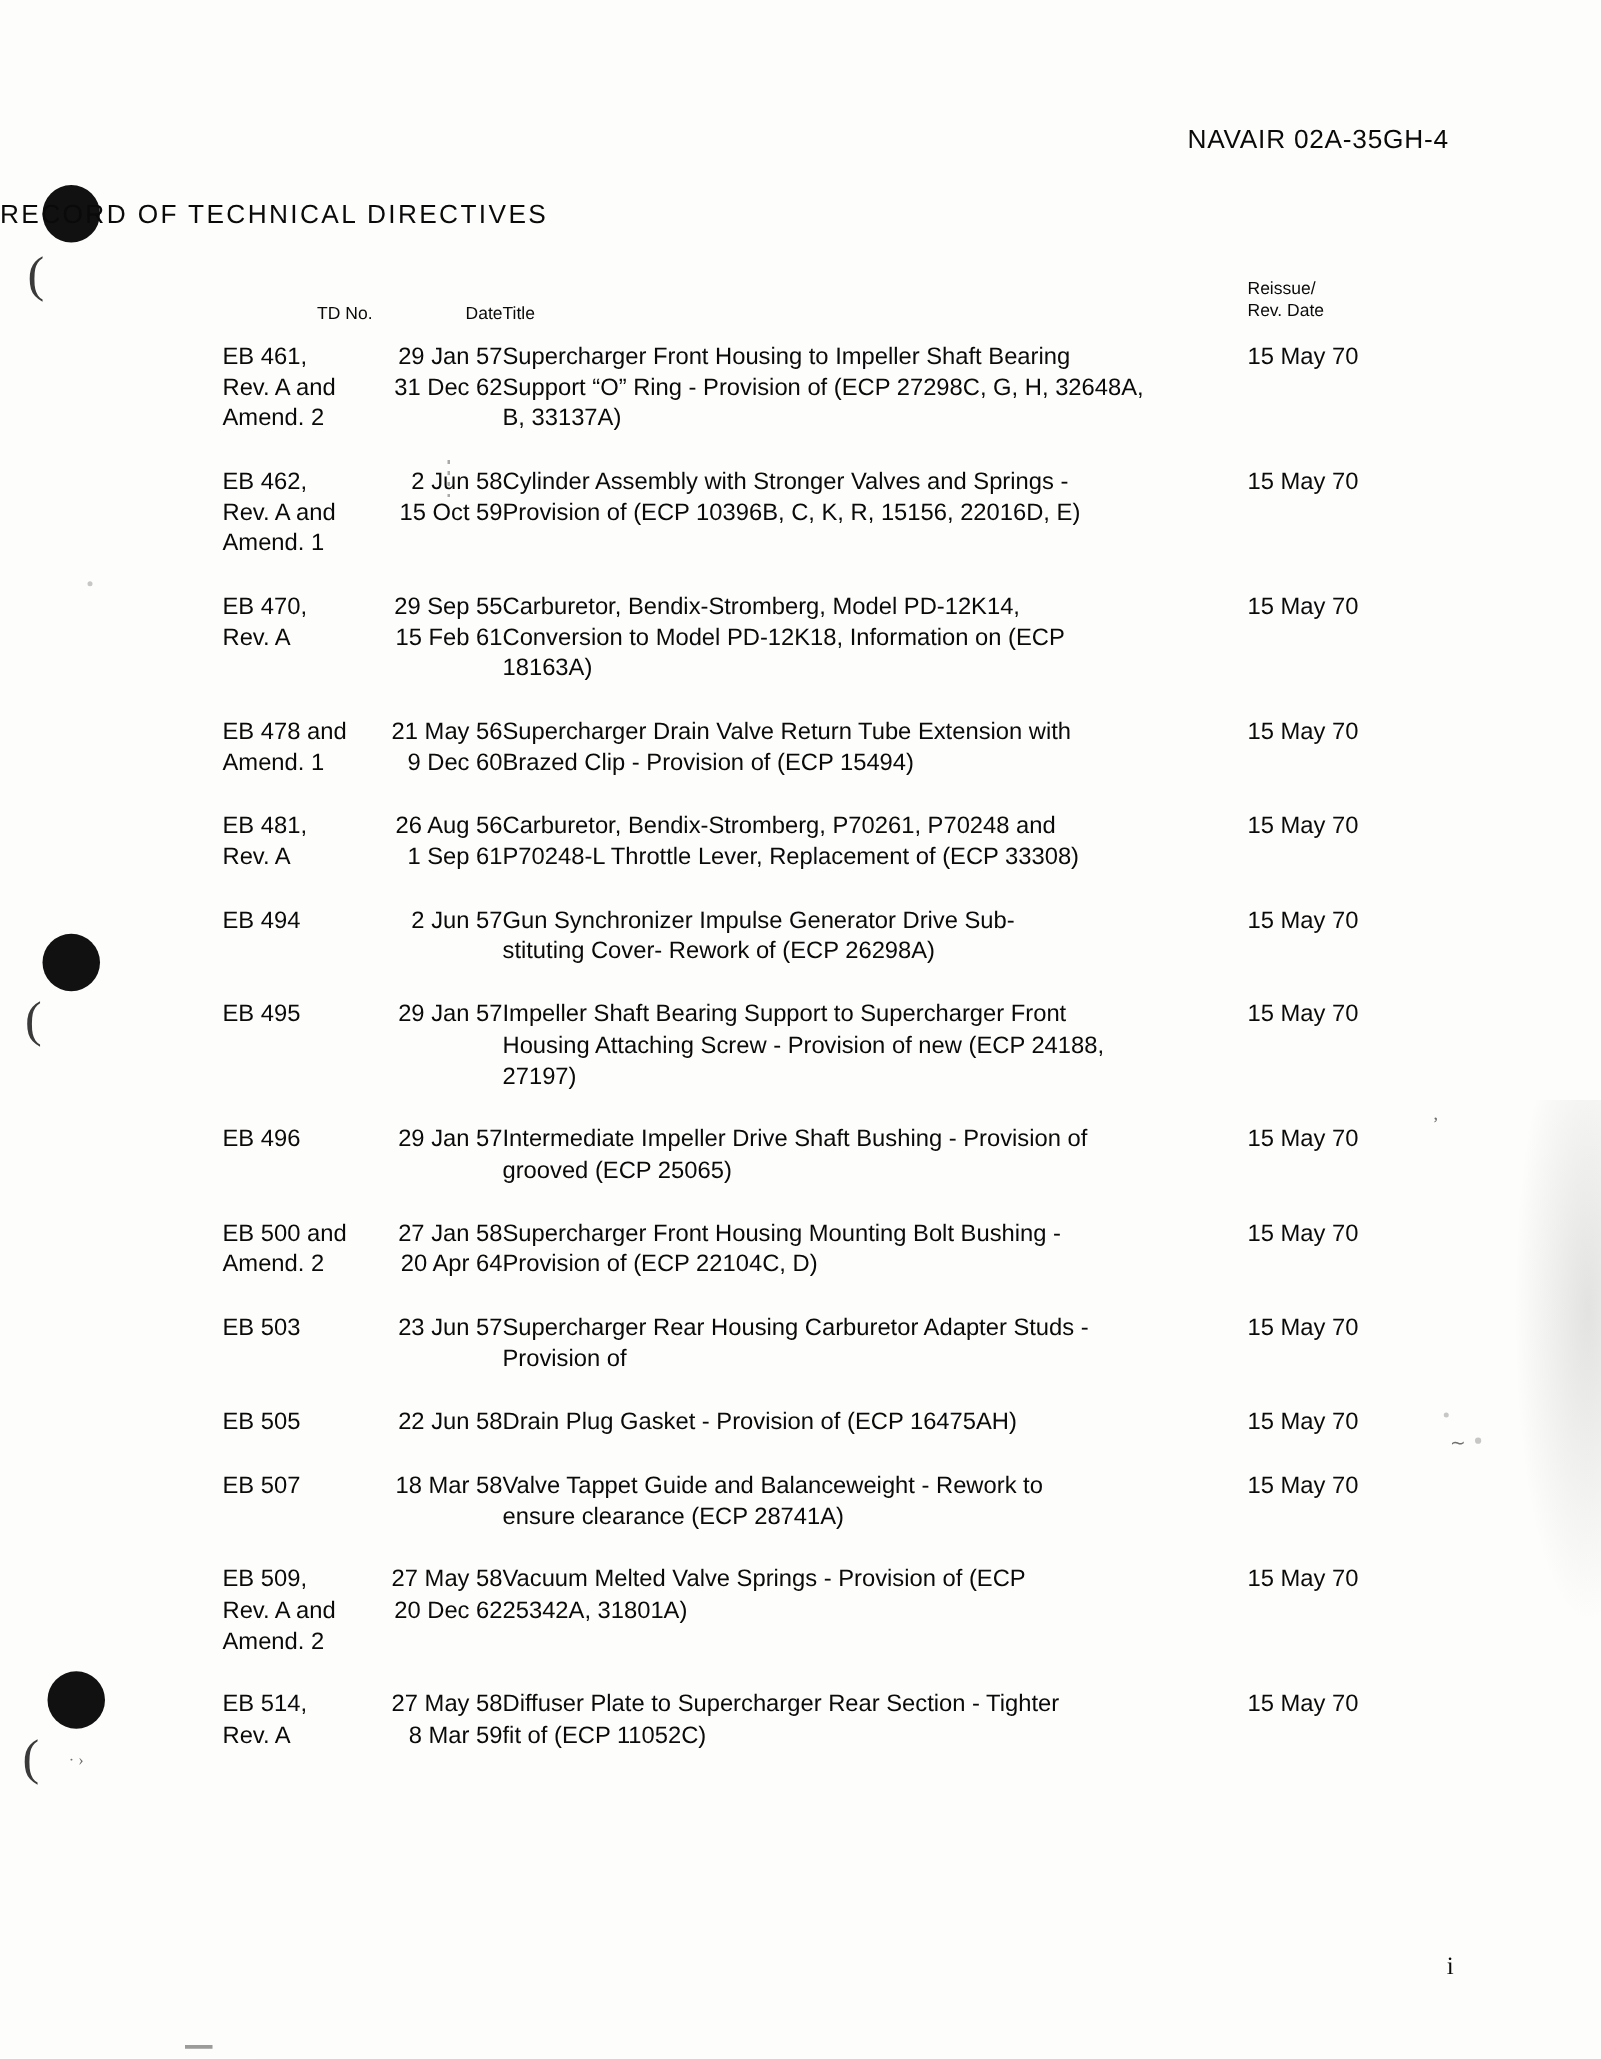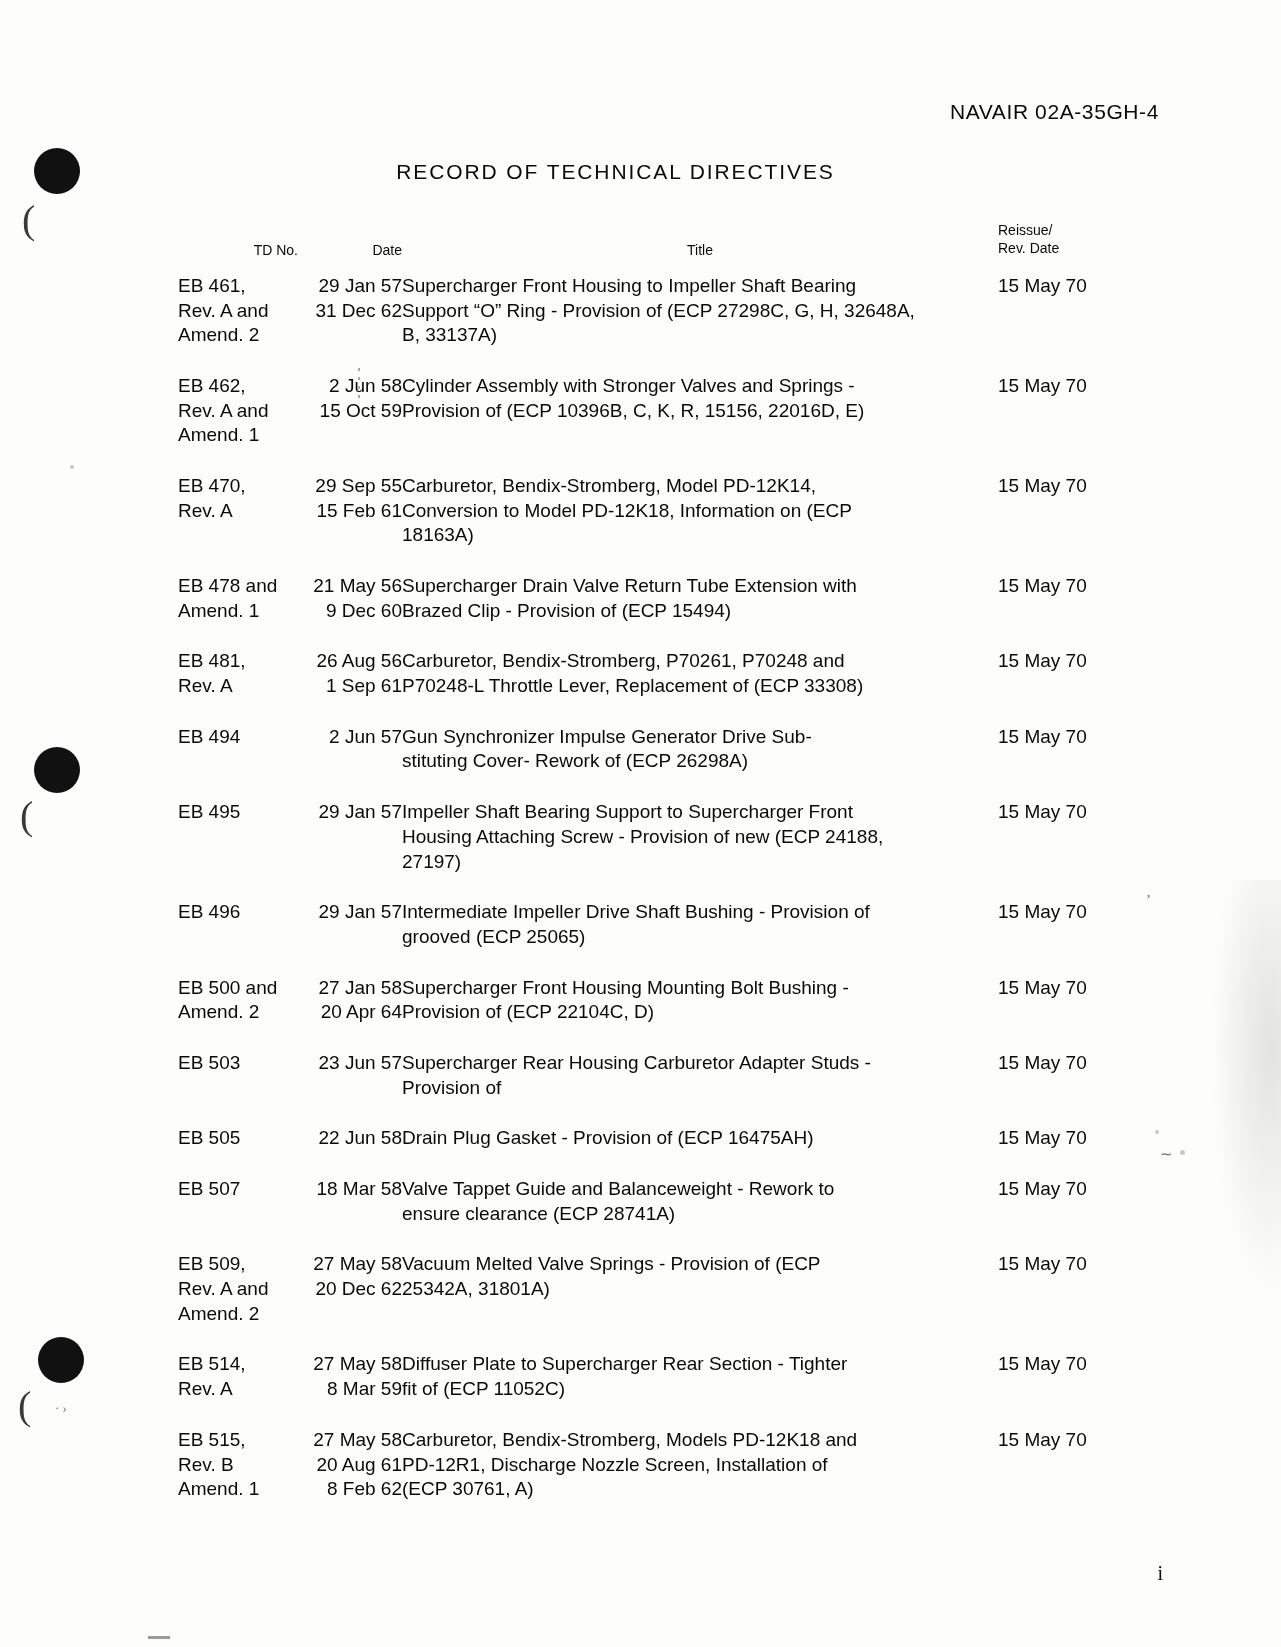--- a/index.html
+++ b/index.html
@@ -61,21 +61,20 @@
     top: 100px;
     font-size: 21px;
     letter-spacing: 0.6px;
     white-space: nowrap;
   }
   .page-title {
     position: absolute;
     left: 0;
     right: 0;
     top: 160px;
-    text-align: center;
     font-size: 21px;
     letter-spacing: 1.9px;
     padding-right: 50px;
   }
 
   
   .tbl {
     position: absolute;
     left: 178px;
     top: 222px;
@@ -84,21 +83,21 @@
     font-size: 19px;
   }
   .tbl th {
     font-weight: normal;
     vertical-align: bottom;
     padding: 0 0 16px 0;
     font-size: 14px;
   }
   .th-td      { width: 120px; text-align: right;  padding-left: 8px; }
   .th-date    { width: 104px; text-align: right;  padding-left: 16px;}
-  .th-title   { text-align: center; padding-right: 150px; }
+  .th-title   { text-align: left; padding-right: 150px; }
   .th-rev     { width: 140px; text-align: left; padding-left: 10px; }
 
   .rev-head {
     display: block;
     line-height: 1.28;
     white-space: nowrap;
   }
 
   .tbl td {
     vertical-align: top;
@@ -357,29 +356,17 @@
 Rev. A</td>
           <td class="cell-date">27 May 58
 8 Mar 59</td>
           <td class="cell-title">Diffuser Plate to Supercharger Rear Section - Tighter
 fit of (ECP 11052C)</td>
           <td class="cell-rev">15 May 70</td>
         </tr>
         <tr class="row-gap">
           <td colspan="4"></td>
         </tr>
-        <tr>
-          <td class="cell-td">EB 515,
-Rev. B
-Amend. 1</td>
-          <td class="cell-date">27 May 58
-20 Aug 61
-8 Feb 62</td>
-          <td class="cell-title">Carburetor, Bendix-Stromberg, Models PD-12K18 and
-PD-12R1, Discharge Nozzle Screen, Installation of
-(ECP 30761, A)</td>
-          <td class="cell-rev">15 May 70</td>
-        </tr>
       </tbody>
   </table>
 
   <div class="folio">i</div>
 </div>
 
 </body></html>

